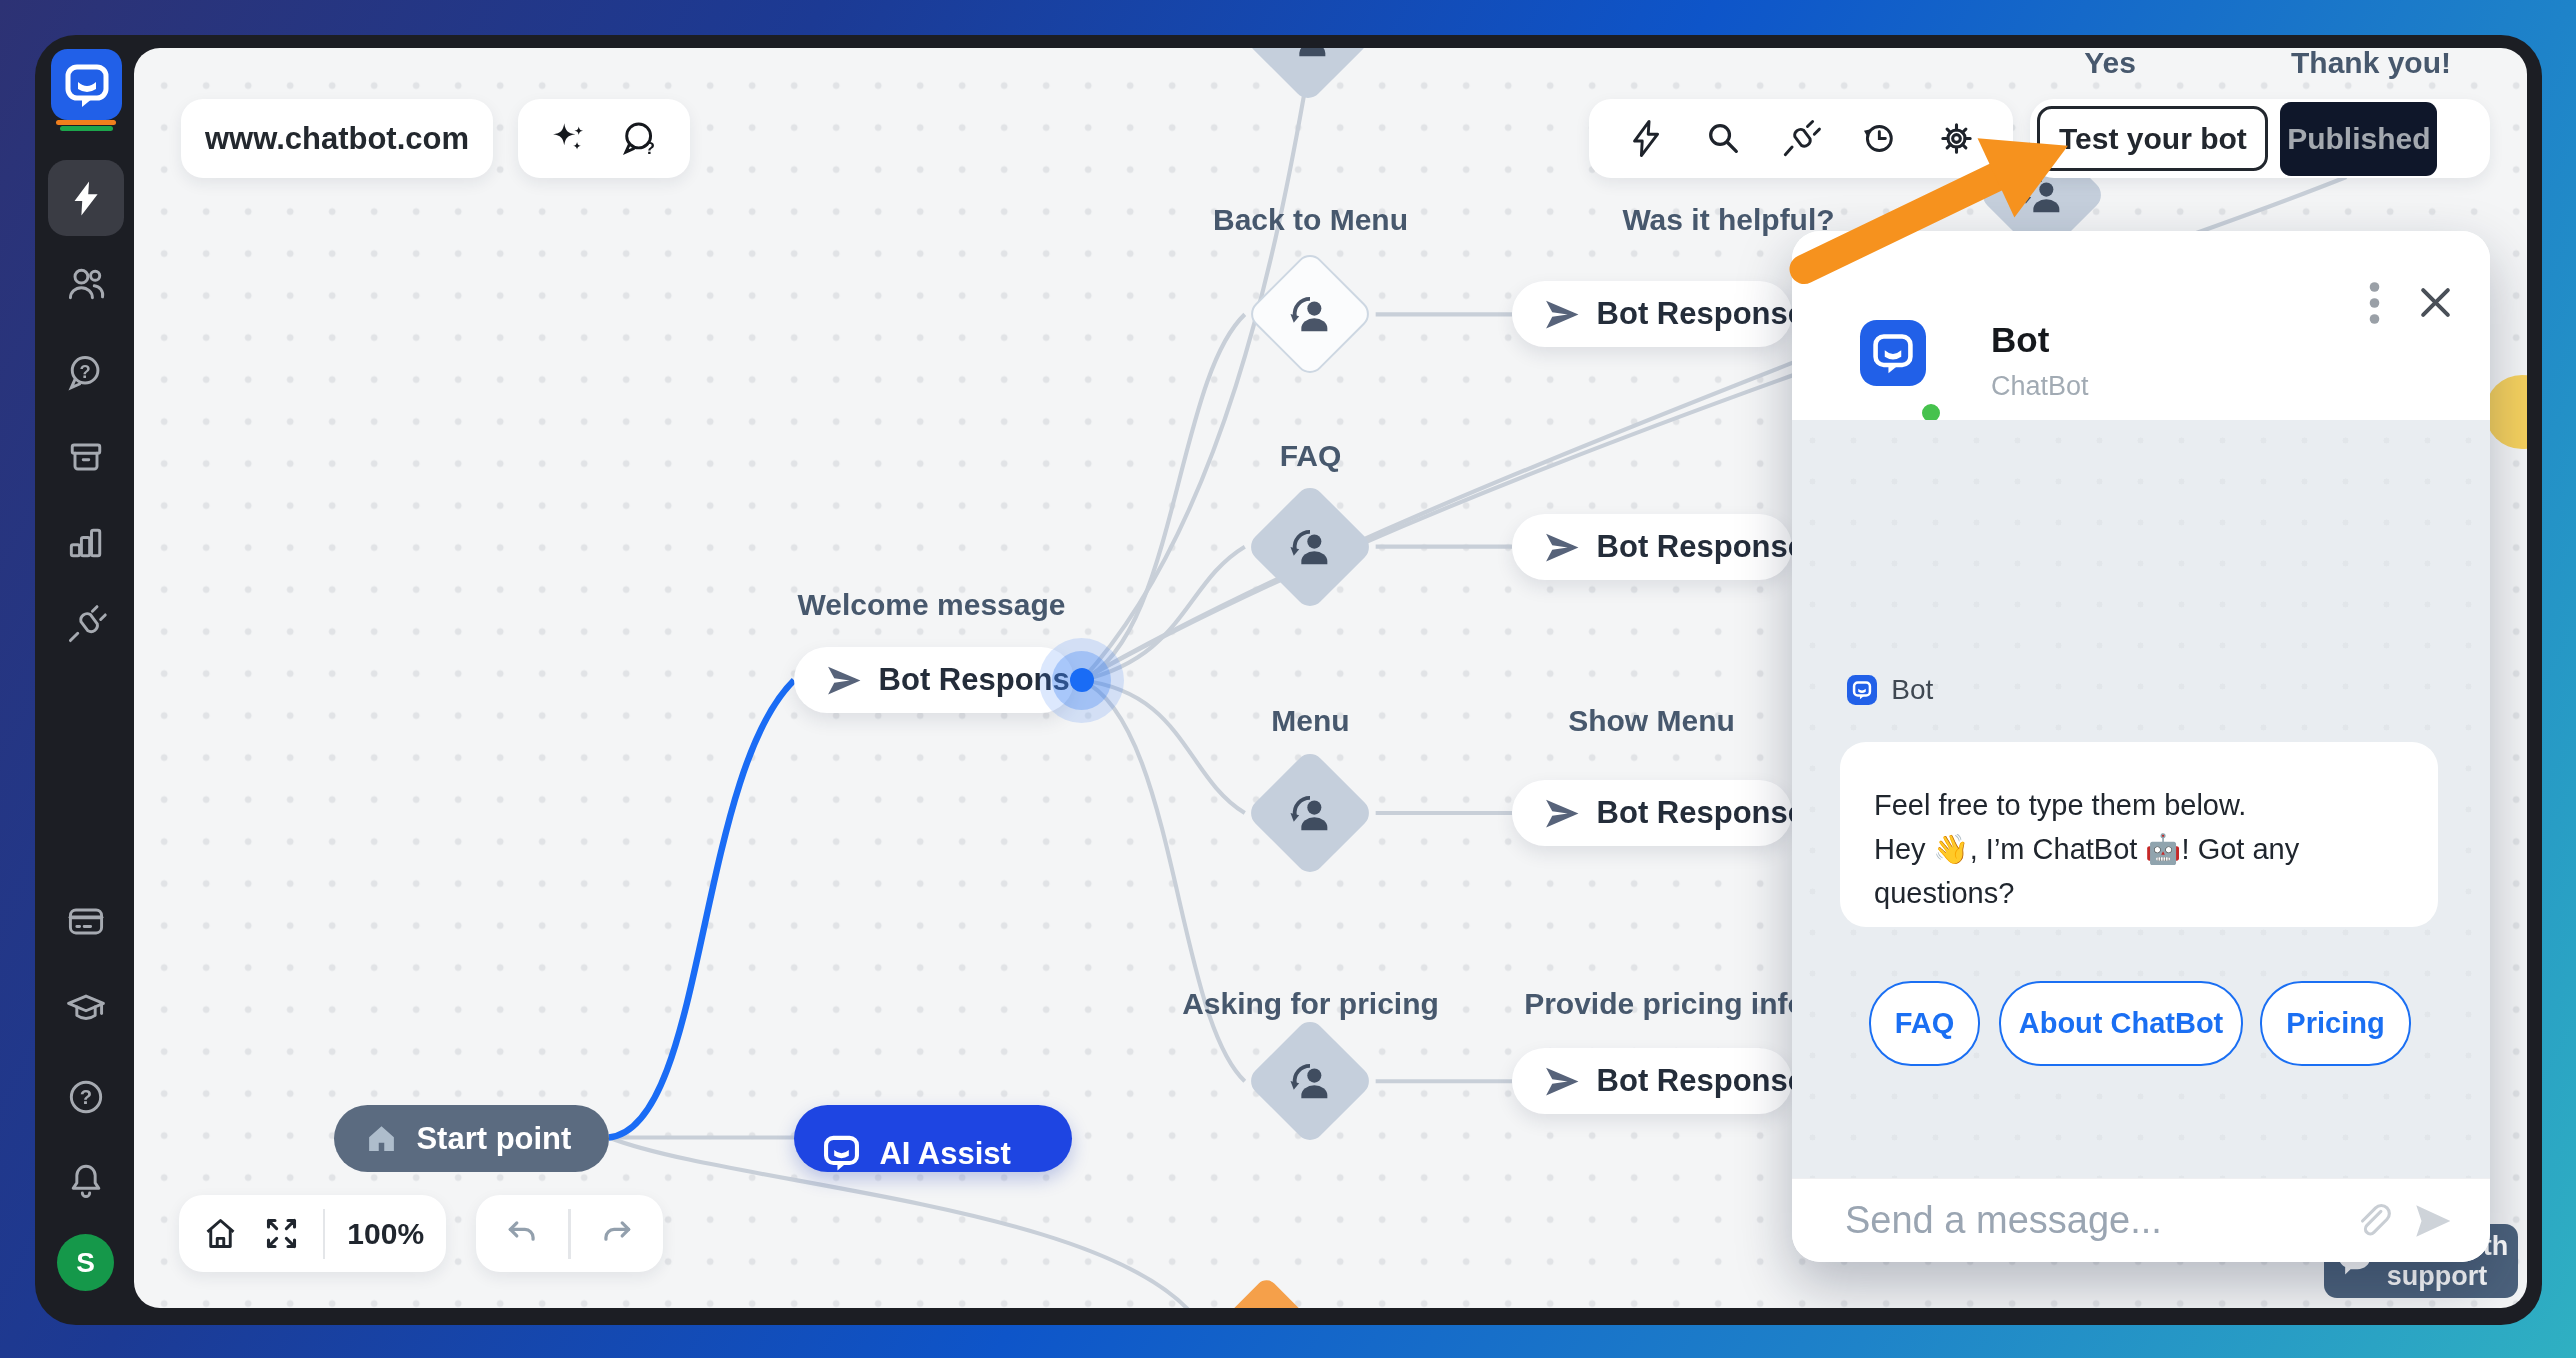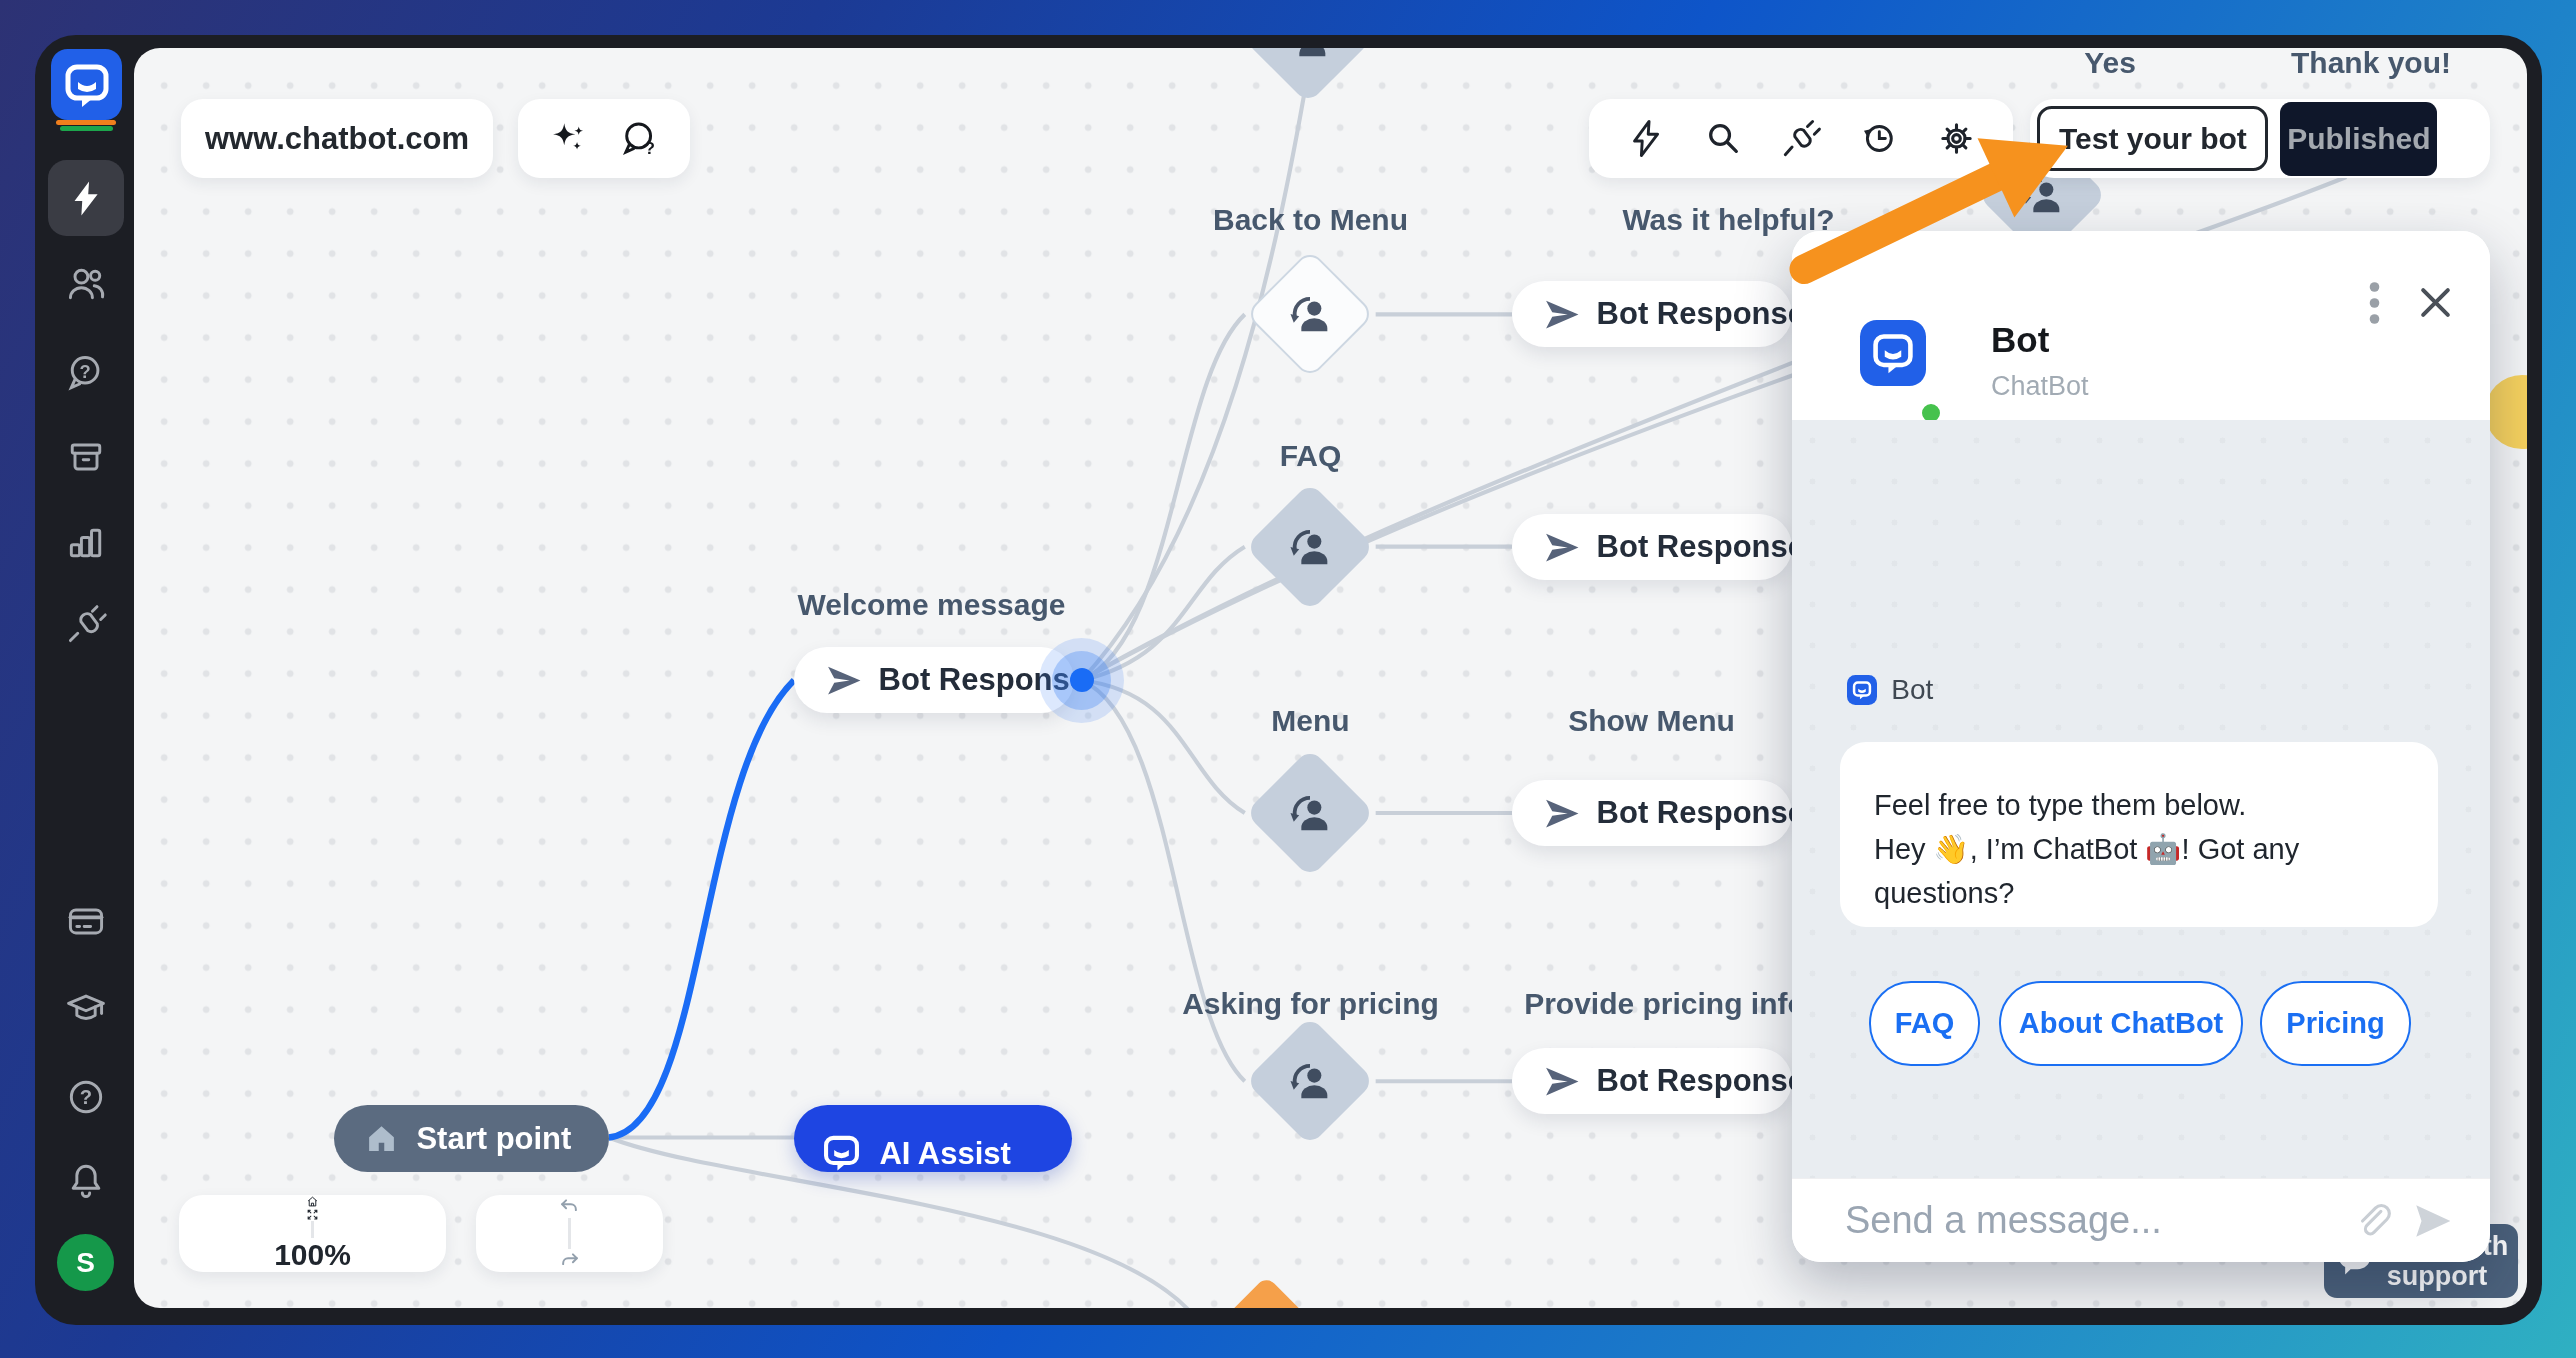--- a/index.html
+++ b/index.html
@@ -75,21 +75,21 @@
                   z-index:5; box-shadow:0 5.5px 14.8px rgba(25,39,70,.08); }
   .test-btn { width:231px; height:65px; border:3.7px solid #22272e; border-radius:14.8px; background:#fff;
               display:flex; align-items:center; justify-content:center;
               font-size:30px; font-weight:bold; color:#22272e; white-space:nowrap; }
   .pub-chip { width:157px; height:74px; background:#0f172a; border-radius:11px;
               display:flex; align-items:center; justify-content:center;
               font-size:30px; font-weight:bold; color:#a3a8af; }
 
   
   .ctrl { position:absolute; background:#fff; border-radius:24px; display:flex; align-items:center;
-          z-index:5; box-shadow:0 5.5px 14.8px rgba(25,39,70,.08);flex-direction:column; }
+          z-index:5; box-shadow:0 5.5px 14.8px rgba(25,39,70,.08); }
   .ctrl .sep { width:2.8px; height:50px; background:#e4e6e9; }
   .zoom-val { font-size:30px; font-weight:bold; color:#20262e; }
 
   
   .widget { position:absolute; left:1658px; top:183px; width:698px; height:1031px; background:#fff;
             border-radius:28px; z-index:30; box-shadow:0 22px 55px rgba(15,25,55,.28); overflow:hidden; }
   .w-head { position:relative; height:189px; background:#fff; }
   .w-logo { position:absolute; left:68px; top:89px; width:66px; height:66px; background:#2160e8;
             border-radius:16.6px; display:flex; align-items:center; justify-content:center; }
   .w-logo svg { width:44px; height:44px; }

